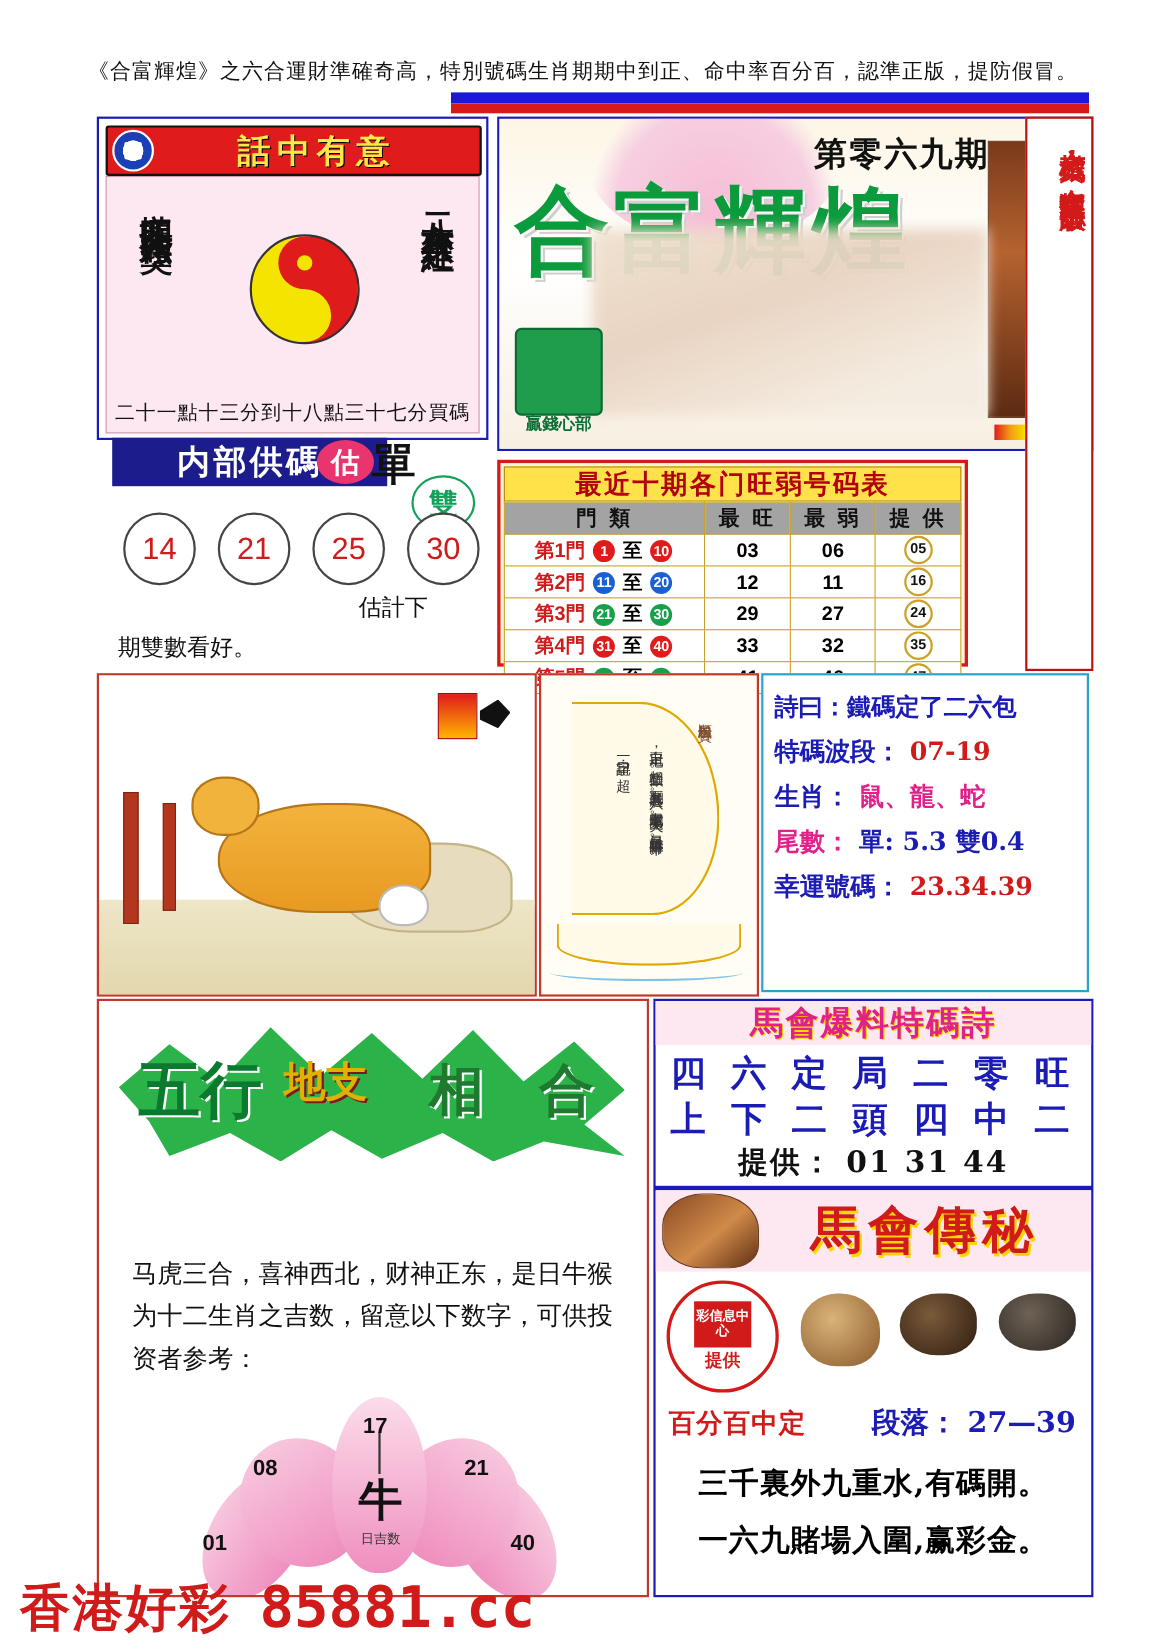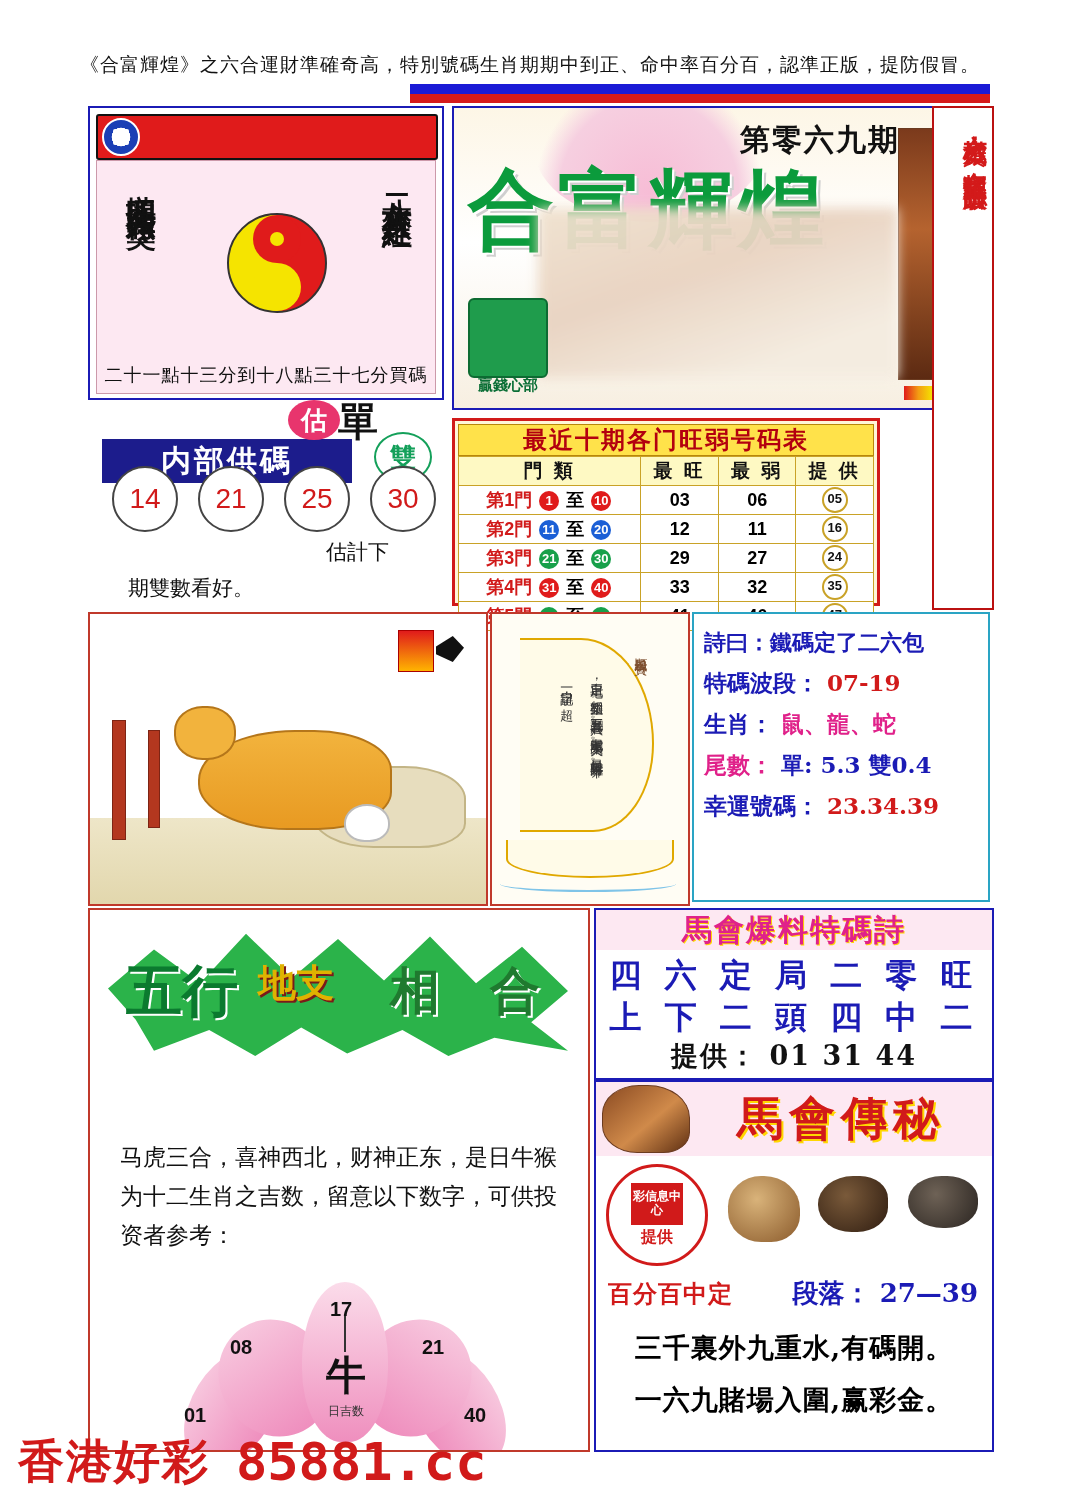--- a/index.html
+++ b/index.html
@@ -87,21 +87,20 @@
 
   
   .neibu{
     position:absolute;left:88px;top:398px;width:352px;height:210px;
   }
   .nb-title{
     position:absolute;left:14px;top:0;width:250px;height:44px;
     background:#1c1c8c;color:#fff;font-size:30px;font-weight:bold;
     letter-spacing:3px;display:flex;align-items:center;justify-content:center;
     font-family:"DejaVu Serif",serif;
-    margin-top:41px;
   }
   .nb-gu{
     position:absolute;left:200px;top:2px;width:52px;height:40px;border-radius:50%;
     background:#e8356d;color:#fff;font-size:26px;font-weight:bold;
     display:flex;align-items:center;justify-content:center;
   }
   .nb-dan{
     position:absolute;left:250px;top:-4px;font-size:40px;font-weight:bold;color:#111;
     font-family:"DejaVu Serif",serif;
   }
@@ -111,21 +110,21 @@
     font-size:26px;font-weight:bold;display:flex;align-items:center;justify-content:center;
   }
   .nb-balls{position:absolute;left:0;top:68px;width:352px;height:66px;}
   .ball{
     position:absolute;top:0;width:62px;height:62px;border-radius:50%;
     border:2px solid #444;color:#d11a1a;font-size:28px;
     display:flex;align-items:center;justify-content:center;background:#fff;
   }
   .ball.b1{left:24px;} .ball.b2{left:110px;} .ball.b3{left:196px;} .ball.b4{left:282px;}
   .nb-note1{position:absolute;left:238px;top:140px;font-size:21px;color:#111;}
-  .nb-note2{position:absolute;left:40px;top:176px;font-size:21px;color:#111;}
+  .nb-note2{position:absolute;left:19px;top:176px;font-size:21px;color:#111;}
 
   
   .masthead{
     position:absolute;left:452px;top:106px;width:538px;height:300px;
     border:2px solid #1b1bb5;overflow:hidden;background:#fff;
   }
   .mh-bg{
     position:absolute;left:0;top:0;width:100%;height:100%;
     background:linear-gradient(180deg,#fdf6e6 0%,#fff 45%,#f7efe1 100%);
   }
@@ -186,21 +185,21 @@
   .tbl-title{
     height:30px;background:#ffe24a;border:1px solid #b8860b;
     display:flex;align-items:center;justify-content:center;
     font-size:24px;font-weight:bold;color:#b3000f;letter-spacing:2px;
     font-family:"DejaVu Serif",serif;
   }
   table.t10{width:100%;border-collapse:collapse;font-size:18px;background:#fff;}
   table.t10 td,table.t10 th{
     border:1px solid #c9a227;text-align:center;height:24px;font-weight:bold;
   }
-  table.t10 thead td{background:#fef9c3;color:#111;font-size:19px;letter-spacing:3px;}
+  table.t10 thead td{background:#a3a3a3;color:#111;font-size:19px;letter-spacing:3px;}
   .mk{color:#d11a1a;}
   .pill{
     display:inline-block;width:20px;height:20px;line-height:20px;border-radius:50%;
     color:#fff;font-size:13px;margin:0 2px;vertical-align:middle;
   }
   .p-red{background:#e01b1b;} .p-blue{background:#1b5fd6;} .p-green{background:#17a04a;}
   .circ{
     display:inline-block;width:22px;height:22px;line-height:20px;border-radius:50%;
     border:2px solid #c9a227;font-size:13px;color:#111;background:#fff;
   }
@@ -320,21 +319,21 @@
     font-family:"DejaVu Serif",serif;text-shadow:2px 2px 0 #fff;
   }
   .wx-t4{
     position:absolute;left:400px;top:48px;font-size:50px;font-weight:bold;color:#1f7a2f;
     font-family:"DejaVu Serif",serif;text-shadow:2px 2px 0 #fff;
   }
   .wx-text{
     position:absolute;left:30px;top:228px;width:450px;font-size:23px;color:#111;
     line-height:1.7;
   }
-  .lotus{position:absolute;left:74px;top:364px;width:360px;height:180px;}
+  .lotus{position:absolute;left:74px;top:352px;width:360px;height:180px;}
   .petal{
     position:absolute;background:linear-gradient(180deg,#f7c6dd,#ef8fbe);
     border-radius:50% 50% 50% 50%;
   }
   .pt-c{left:138px;top:8px;width:86px;height:160px;border-radius:50% 50% 46% 46%;
     background:linear-gradient(180deg,#fbdcea,#ef8fbe);}
   .pt-l1{left:56px;top:44px;width:110px;height:120px;transform:rotate(-34deg);}
   .pt-r1{left:196px;top:44px;width:110px;height:120px;transform:rotate(34deg);}
   .pt-l2{left:4px;top:92px;width:130px;height:82px;transform:rotate(-58deg);}
   .pt-r2{left:228px;top:92px;width:130px;height:82px;transform:rotate(58deg);}
@@ -442,20 +441,21 @@
 
 <div class="page">
 
   <div class="topline">《合富輝煌》之六合運財準確奇高，特別號碼生肖期期中到正、命中率百分百，認準正版，提防假冒。</div>
   <div class="bluebar"></div>
   <div class="redbar"></div>
 
   <div class="huazhong">
     <div class="hz-head">
       <div class="hz-logo"></div>
+      <div class="hz-title">話中有意</div>
     </div>
     <div class="hz-body">
       <div class="hz-v-right">二八齊攻八走紅</div>
       <div class="hz-v-left">攏明四六作頭獎</div>
       <div class="taiji">
           <span class="d1"></span>
           <span class="d2"></span>
         </div>
       <div class="hz-foot">二十一點十三分到十八點三十七分買碼</div>
     </div>

